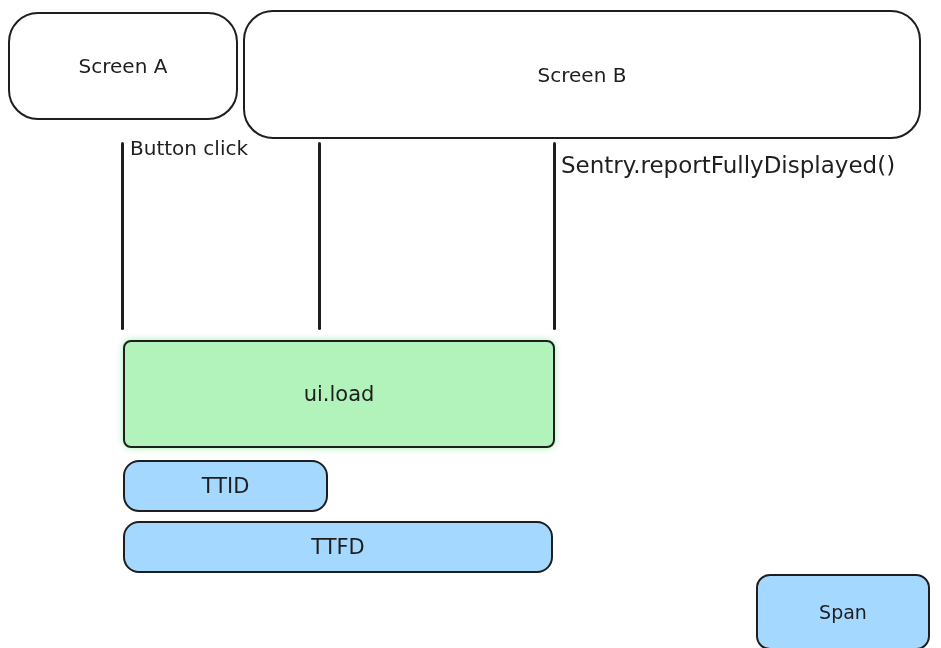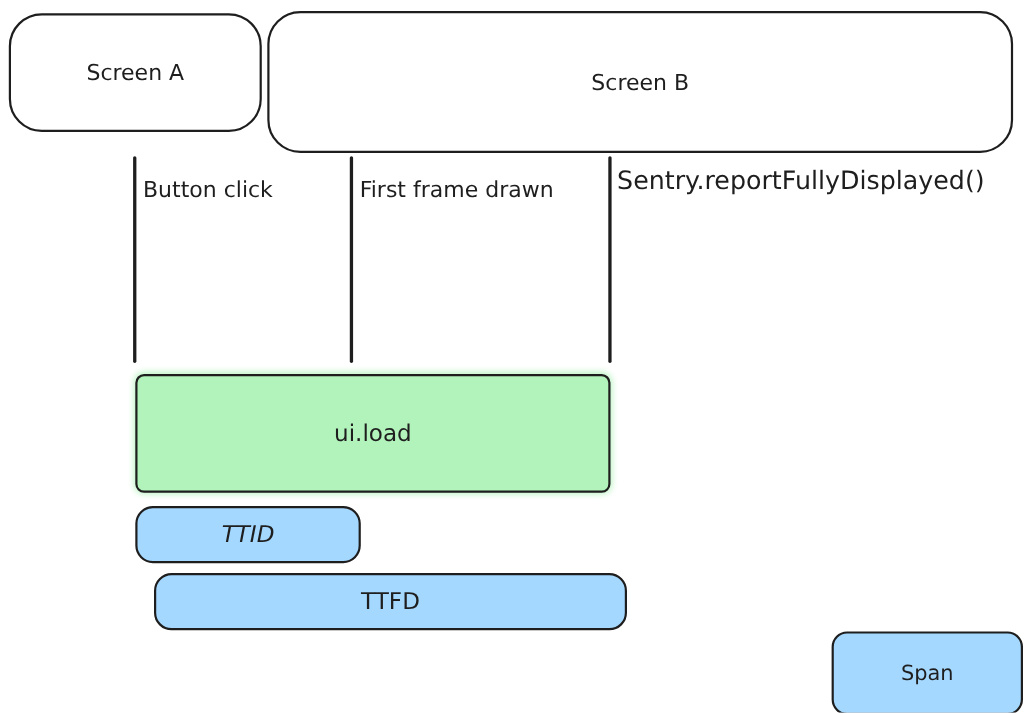--- a/index.html
+++ b/index.html
@@ -40,41 +40,41 @@
     border-radius: 2px;
     top: 142px;
     height: 188px;
   }
   #event-line-1 { left: 121px; }
   #event-line-2 { left: 318px; }
   #event-line-3 { left: 553px; }
 
   .event-label {
     position: absolute;
-    top: 160px;
+    top: 136px;
     font-size: 20px;
     white-space: nowrap;
   }
   #event-label-1 { left: 130px; }
   #event-label-2 { left: 327px; }
   #event-label-3 { left: 561px; top: 152px; font-size: 23px; }
 
   .bar {
     font-size: 21px;
   }
   .transaction-fill {
     background: #b2f2bb;
     box-shadow: 0 0 6px 1px rgba(178, 242, 187, 0.9);
   }
   .span-fill {
     background: #a5d8ff;
   }
   #bar-ui-load { left: 123px; top: 340px; width: 432px; height: 108px; border-radius: 8px; }
-  #bar-ttid    { left: 123px; top: 460px; width: 205px; height: 52px;  border-radius: 16px; font-style: italic; }
-  #bar-ttfd    { left: 140px; top: 521px; width: 430px; height: 52px;  border-radius: 16px; }
+  #bar-ttid    { left: 123px; top: 460px; width: 205px; height: 52px;  border-radius: 16px; }
+  #bar-ttfd    { left: 123px; top: 521px; width: 430px; height: 52px;  border-radius: 16px; }
 
   .legend-box {
     font-size: 19px;
     border-radius: 14px;
   }
   #legend-transaction { left: 756px; top: 498px; width: 174px; height: 60px; }
   #legend-span        { left: 756px; top: 574px; width: 174px; height: 76px; }
 </style>
 </head>
 <body>
@@ -86,21 +86,20 @@
   </div>
   <div id="screen-b" class="box screen-box">
     <span>Screen B</span>
   </div>
 
   <div id="event-line-1" class="event-line"></div>
   <div id="event-line-2" class="event-line"></div>
   <div id="event-line-3" class="event-line"></div>
 
   <div id="event-label-1" class="event-label">Button click</div>
-  <div id="event-label-2" class="event-label">First frame drawn</div>
   <div id="event-label-3" class="event-label">Sentry.reportFullyDisplayed()</div>
 
   <div id="bar-ui-load" class="box bar transaction-fill">
     <span>ui.load</span>
   </div>
   <div id="bar-ttid" class="box bar span-fill">
     <span>TTID</span>
   </div>
   <div id="bar-ttfd" class="box bar span-fill">
     <span>TTFD</span>

